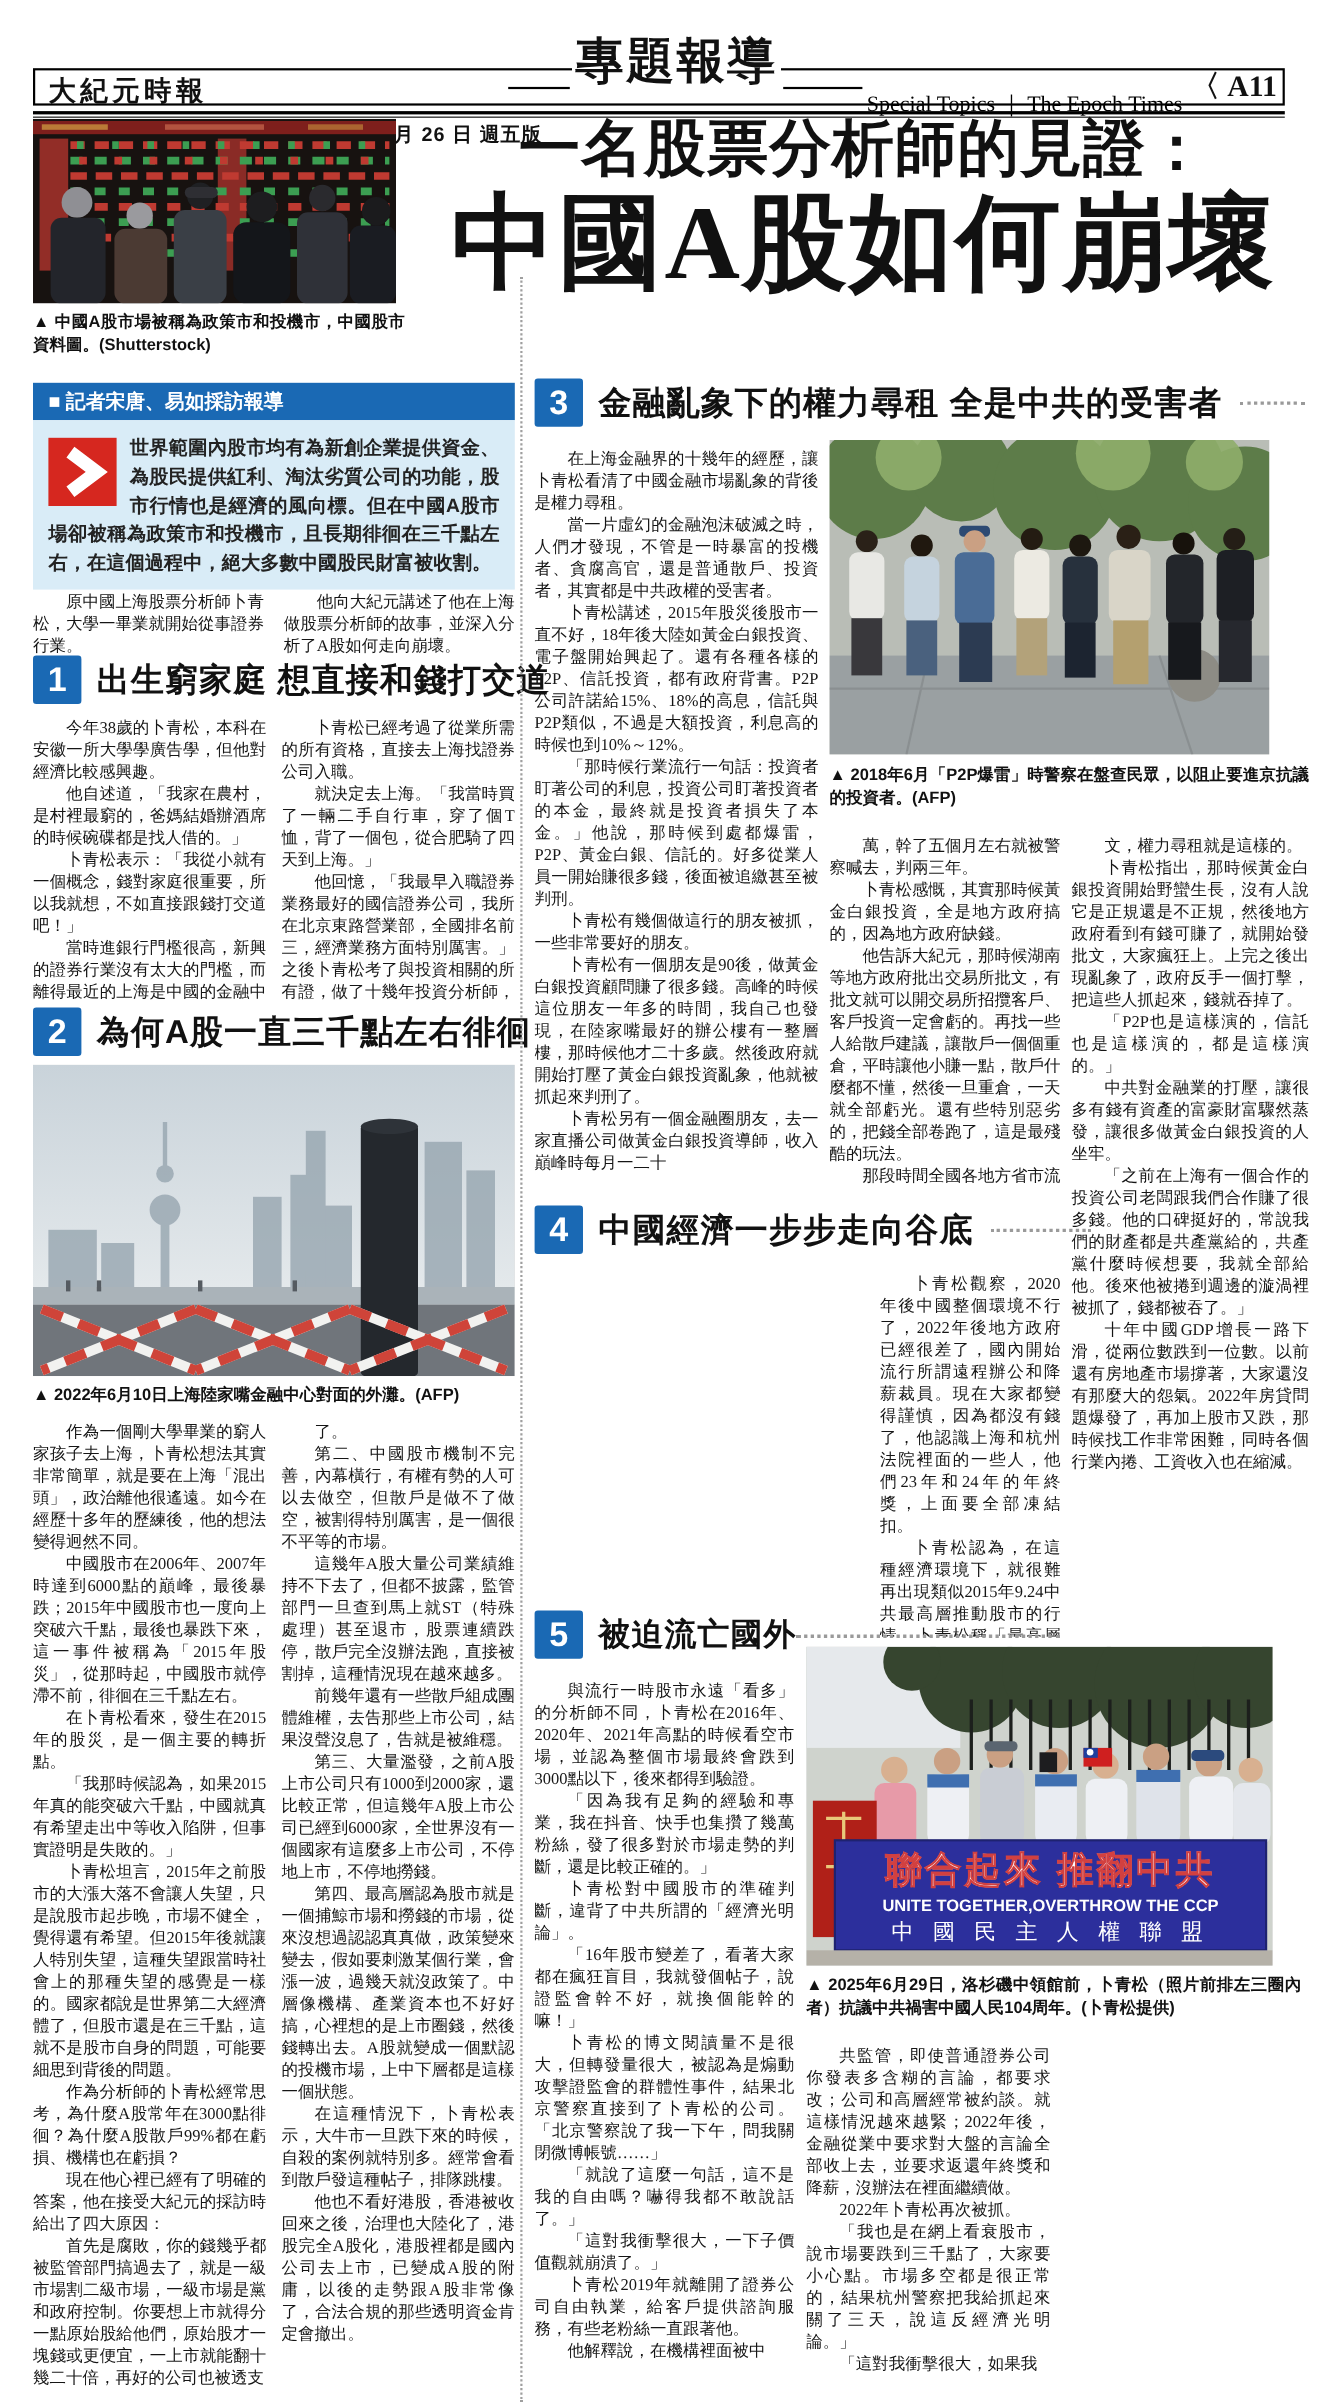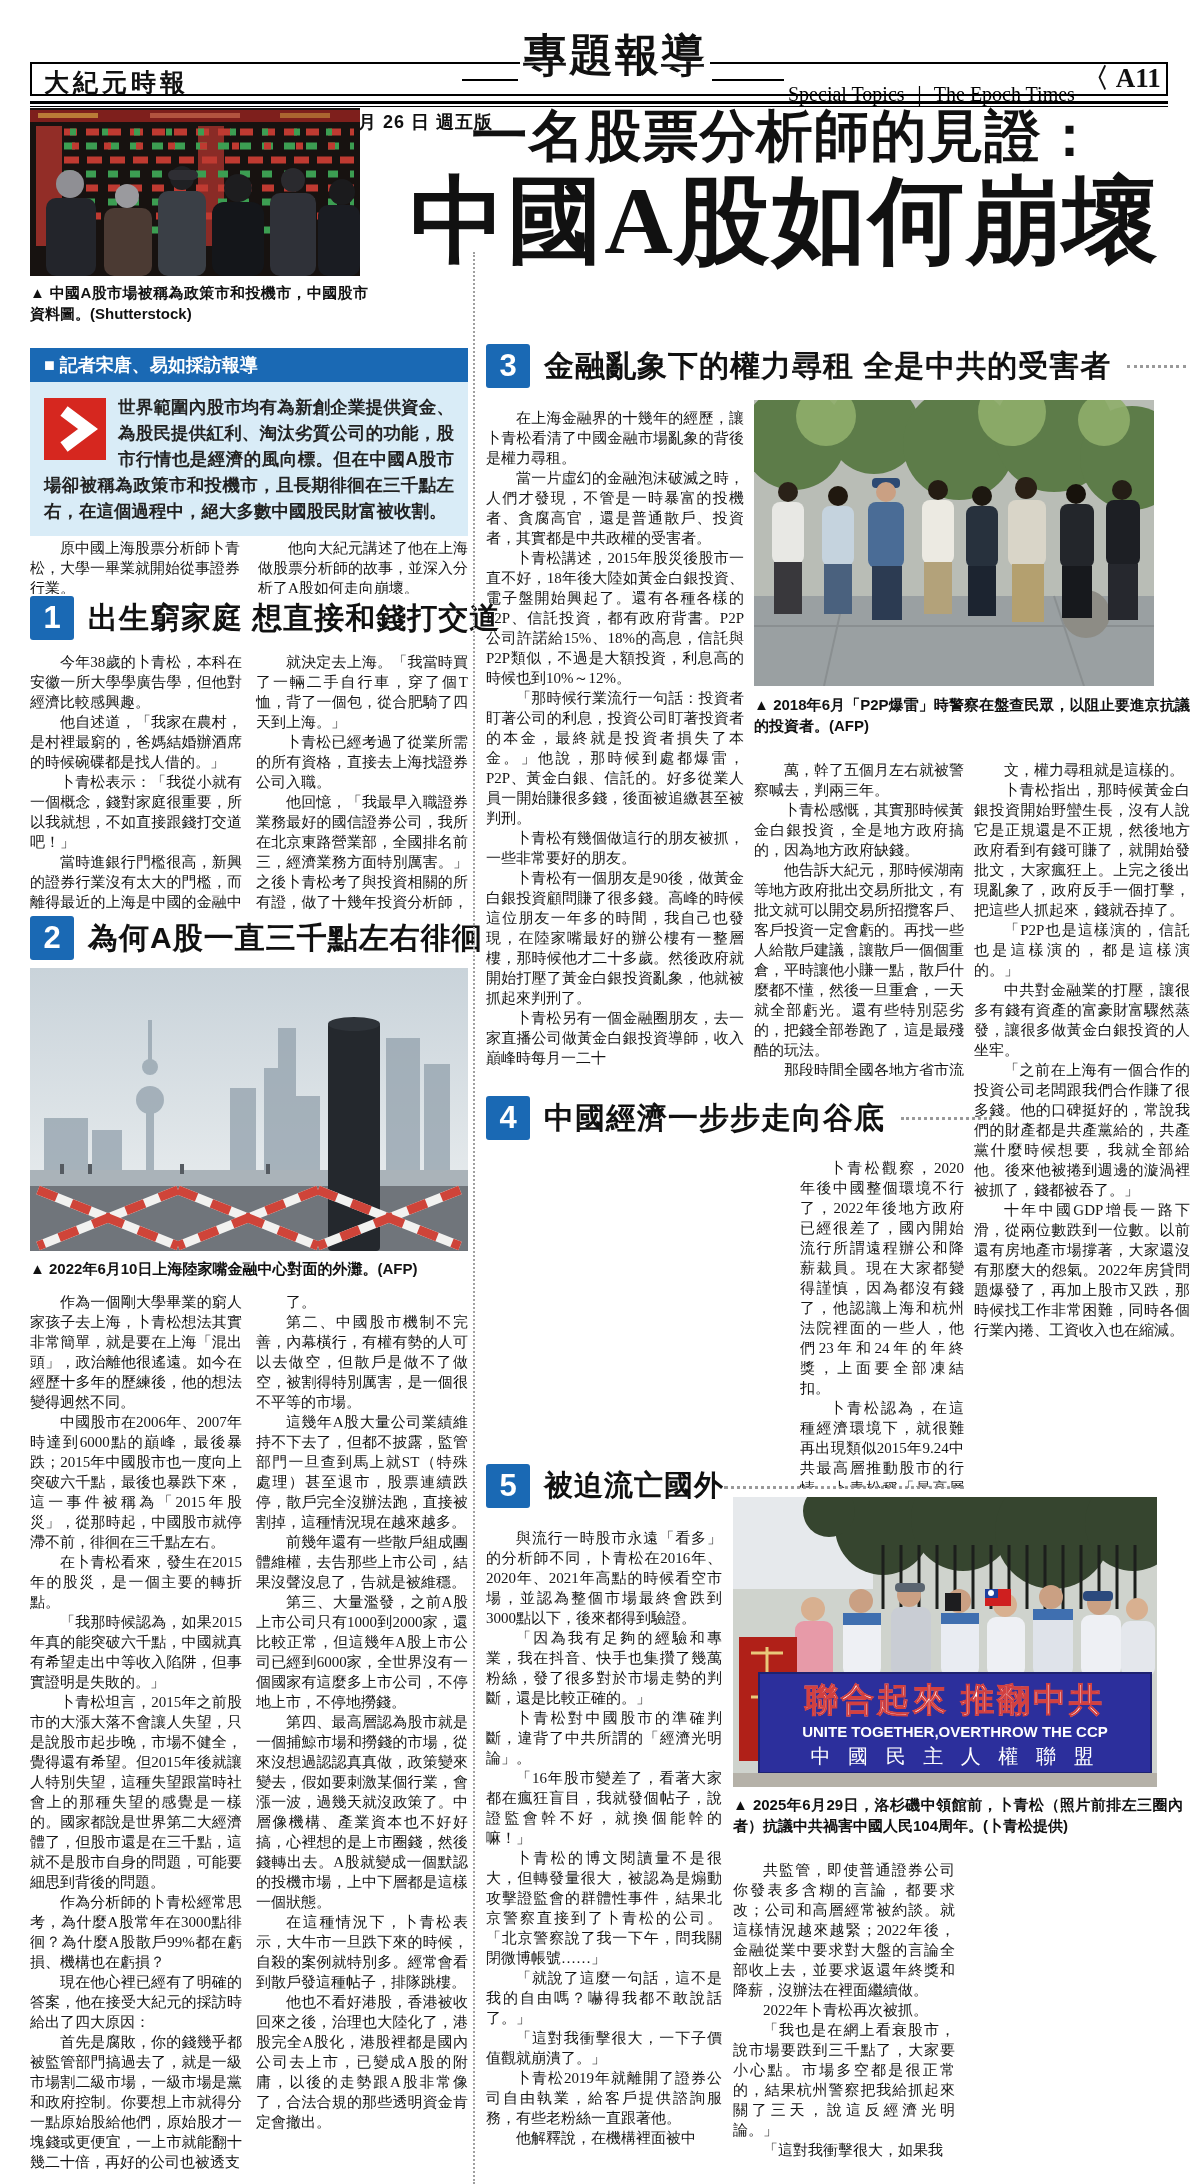--- a/index.html
+++ b/index.html
@@ -135,22 +135,22 @@
     <span class="sec-num">1</span>
     <span class="sec-title">出生窮家庭 想直接和錢打交道</span>
   </div>
   <div class="abs col" style="left:30px;top:652px;width:212px;height:258px;">
       <p>今年38歲的卜青松，本科在安徽一所大學學廣告學，但他對經濟比較感興趣。</p>
       <p>他自述道，「我家在農村，是村裡最窮的，爸媽結婚辦酒席的時候碗碟都是找人借的。」</p>
       <p>卜青松表示：「我從小就有一個概念，錢對家庭很重要，所以我就想，不如直接跟錢打交道吧！」</p>
       <p>當時進銀行門檻很高，新興的證券行業沒有太大的門檻，而離得最近的上海是中國的金融中心。因此，2009年畢業後卜青松</p>
     </div>
   <div class="abs col" style="left:256px;top:652px;width:212px;height:258px;">
+      <p>卜青松已經考過了從業所需的所有資格，直接去上海找證券公司入職。</p>
       <p>就決定去上海。「我當時買了一輛二手自行車，穿了個T恤，背了一個包，從合肥騎了四天到上海。」</p>
-      <p>卜青松已經考過了從業所需的所有資格，直接去上海找證券公司入職。</p>
       <p>他回憶，「我最早入職證券業務最好的國信證券公司，我所在北京東路營業部，全國排名前三，經濟業務方面特別厲害。」之後卜青松考了與投資相關的所有證，做了十幾年投資分析師，主要就是分析A股的走勢。</p>
     </div>
 
   <div class="abs sec-h" style="left:30px;top:916px;width:438px;">
     <span class="sec-num">2</span>
     <span class="sec-title">為何A股一直三千點左右徘徊</span>
   </div>
   <div class="abs photo" style="left:30px;top:968px;width:438px;height:283px;">
     <svg width="438" height="283" viewBox="0 0 438 283">
       <defs>

